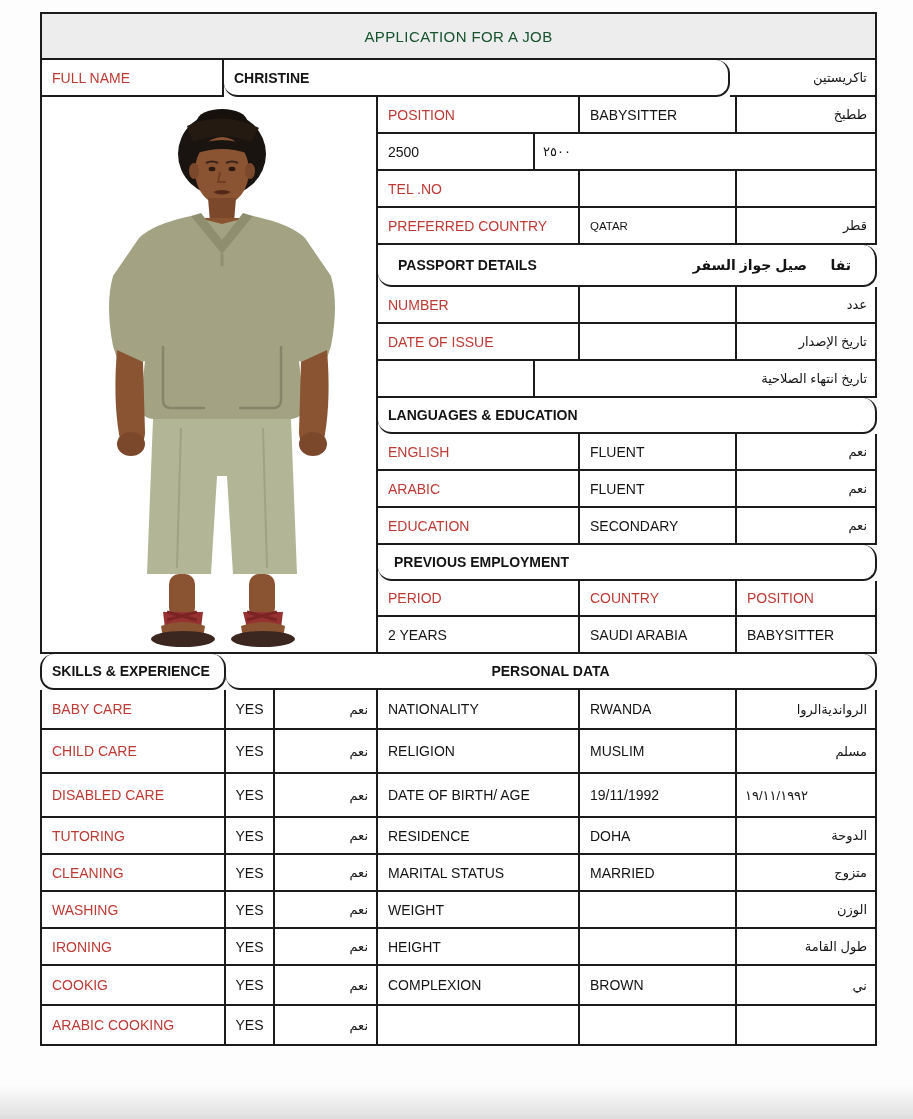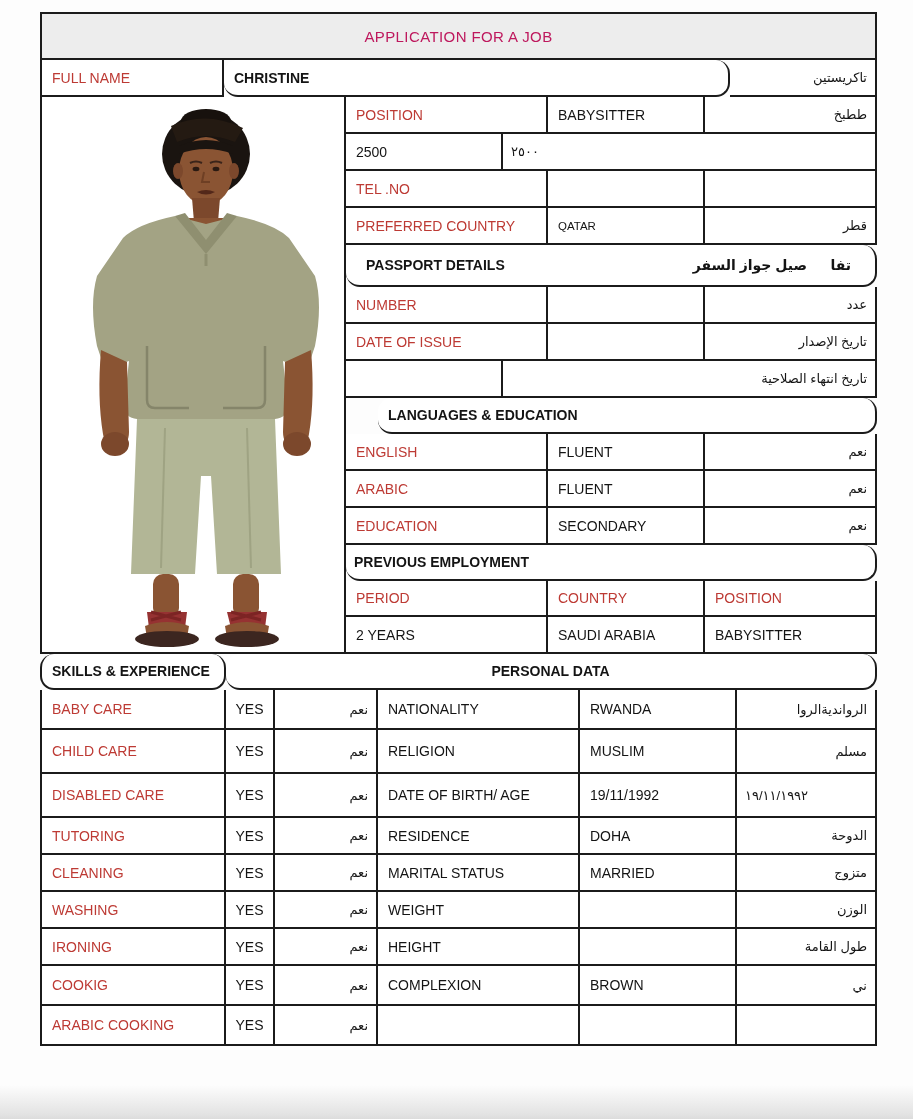--- a/index.html
+++ b/index.html
@@ -3,21 +3,21 @@
 <meta charset="utf-8">
 <style>
   html,body{margin:0;padding:0;}
   body{background:#ffffff;font-family:"Liberation Sans","DejaVu Sans",sans-serif;}
   .sheet{position:relative;width:913px;height:1119px;background:#fdfdfd;overflow:hidden;}
   .form{position:absolute;left:40px;top:12px;width:837px;}
 
   
   .title-bar{box-sizing:border-box;border:2px solid #1b1b1b;background:#ededed;height:48px;
     display:flex;align-items:center;justify-content:center;}
-  .title-text{color:#be185d;font-size:15px;letter-spacing:.4px;}
+  .title-text{color:#14532d;font-size:15px;letter-spacing:.4px;}
 
   
   .r{display:flex;}
   .c{box-sizing:border-box;border:2px solid #1b1b1b;border-top:none;border-left:none;
      background:#fff;display:flex;align-items:center;padding:0 10px;min-height:37px;
      font-size:14px;color:#141414;overflow:hidden;}
   .bl{border-left:2px solid #1b1b1b;}
   .red{color:#bd3a34;}
   .b{font-weight:bold;border-radius:14px;}
   .small{font-size:11.5px;}
@@ -35,22 +35,22 @@
   
   .top{display:flex;align-items:stretch;}
   .photo-cell{box-sizing:border-box;width:338px;border:2px solid #1b1b1b;border-top:none;
      background:#fff;display:flex;align-items:flex-end;justify-content:center;padding-bottom:4px;}
   .right-rows{flex:1;display:flex;flex-direction:column;}
   .right-rows .r .c:last-child{flex:1;}
 
   
   .hdr-pass{justify-content:flex-start;padding-left:20px;}
   .hdr-pass .ar-part{margin-left:auto;direction:rtl;white-space:pre;font-size:14px;padding-right:14px;}
-  .hdr-lang{margin-left:32px;}
-  .hdr-prev{padding-left:8px;}
+  .hdr-lang{}
+  .hdr-prev{padding-left:16px;}
   .hdr-personal{justify-content:center;}
 
   .yes-cell{justify-content:center;padding:0 4px;}
 
   
   .page-bottom{position:absolute;left:0;right:0;bottom:0;height:34px;
      background:linear-gradient(to bottom, rgba(230,230,230,0) 0%, #e3e3e3 85%, #dcdcdc 100%);}
 </style>
 </head>
 <body>

